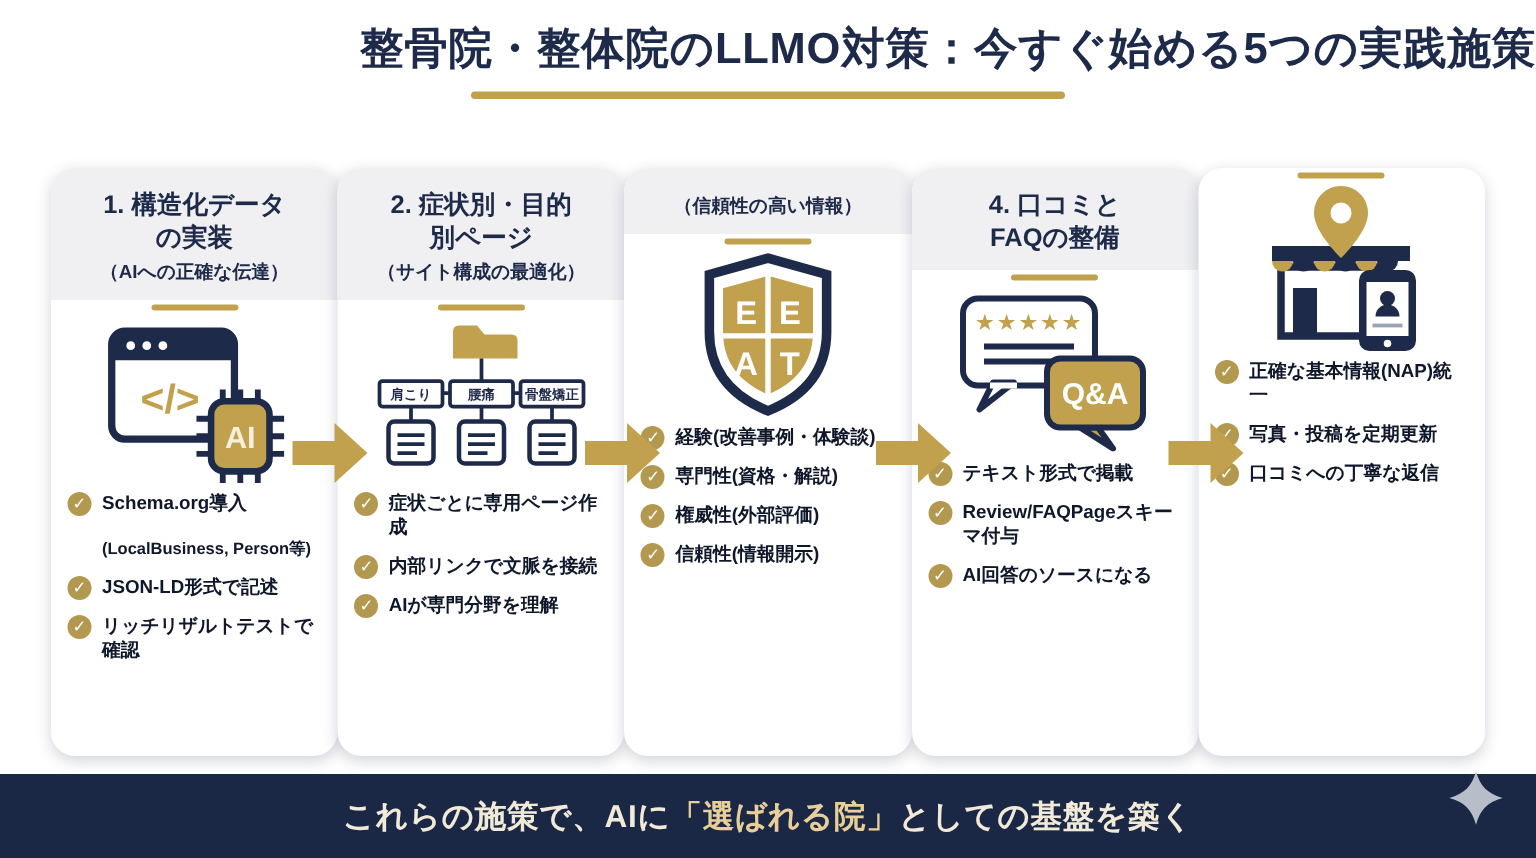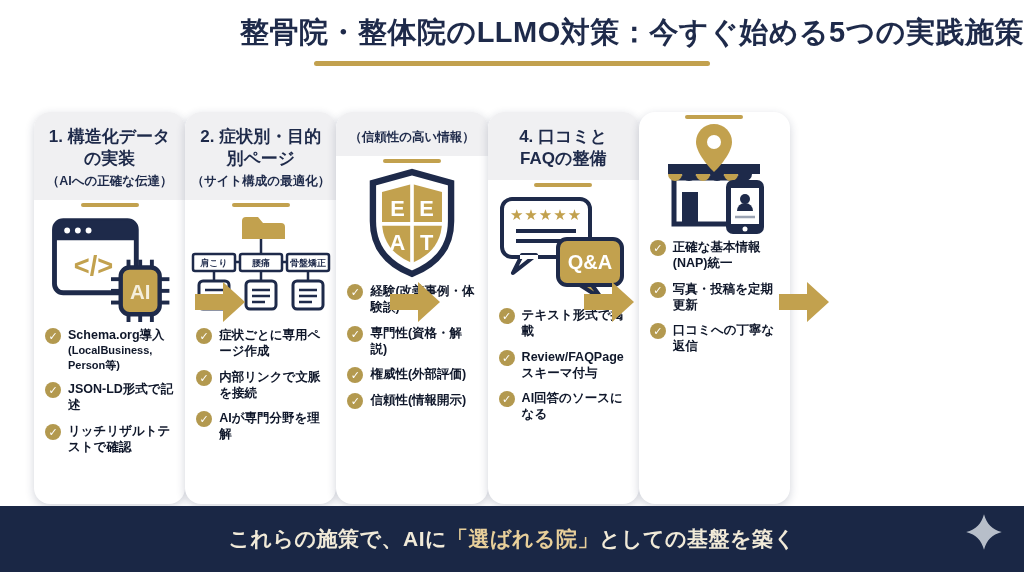--- a/index.html
+++ b/index.html
@@ -11,21 +11,21 @@
   }
   
   .main-title{
     text-align:right;padding-top:13px;
     font-size:29px;font-weight:800;color:#1e2a4a;letter-spacing:.5px;
   }
   .title-underline{
     width:396px;height:5px;background:#c2a14e;border-radius:3px;margin:8px auto 0;
   }
   
-  .cards{position:absolute;left:34px;top:112px;width:756px;display:flex;gap:0;}
+  .cards{position:absolute;left:34px;top:112px;width:956px;display:flex;gap:0;}
   .card{
     flex:1;height:392px;background:#ffffff;border-radius:16px;
     box-shadow:0 3px 10px rgba(30,42,74,.20);
     display:flex;flex-direction:column;min-width:0;
   }
   .card-header{
     background:#f0f0f2;border-radius:16px 16px 0 0;
     text-align:center;padding:14px 4px 10px;
   }
   .card-title{font-size:17px;font-weight:800;line-height:1.3;color:#1e2a4a;}
@@ -34,27 +34,27 @@
   .card-divider{width:58px;height:4px;background:#c2a14e;border-radius:2px;margin:3px auto 0;}
   .card-icon{height:120px;display:flex;align-items:center;justify-content:center;}
   .card-bullets{padding:0 11px;}
   .bullet{display:flex;gap:7px;margin-bottom:9px;align-items:flex-start;}
   .check{
     width:16px;height:16px;min-width:16px;border-radius:50%;
     background:#b3994f;color:#ffffff;font-size:11px;line-height:16px;
     text-align:center;margin-top:1px;font-weight:700;
   }
   .bullet-text{font-size:12.5px;font-weight:700;line-height:1.3;color:#0f172a;}
-  .bullet-sub{display:block;font-size:11px;font-weight:600;}
+  .bullet-sub{display:block;font-size:11px;font-weight:600;margin-top:16px;}
   
   .arrow{position:absolute;top:279px;z-index:3;}
   .arrow-1{left:193px;} .arrow-2{left:388px;} .arrow-3{left:582px;} .arrow-4{left:777px;}
   
   .footer{
-    position:absolute;left:0;right:0;bottom:0;height:66px;background:#1a2745;
+    position:absolute;left:0;right:0;bottom:0;height:56px;background:#1a2745;
     display:flex;align-items:center;justify-content:center;
     font-size:21px;font-weight:800;letter-spacing:.5px;
   }
   .footer .pre,.footer .post{color:#f1ead8;}
   .footer .hl{color:#e8cf9a;}
   .sparkle{position:absolute;left:964px;top:512px;z-index:4;}
   svg text{font-family:"Liberation Sans","DejaVu Sans",sans-serif;}
 </style>
 </head>
 <body>

